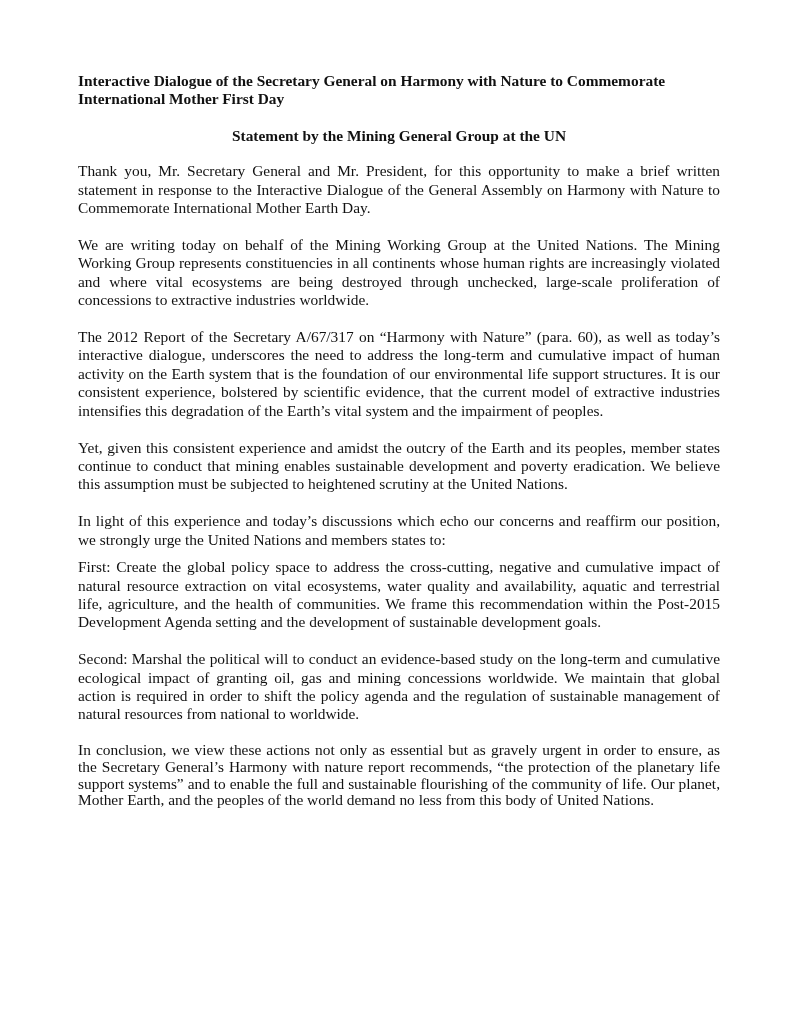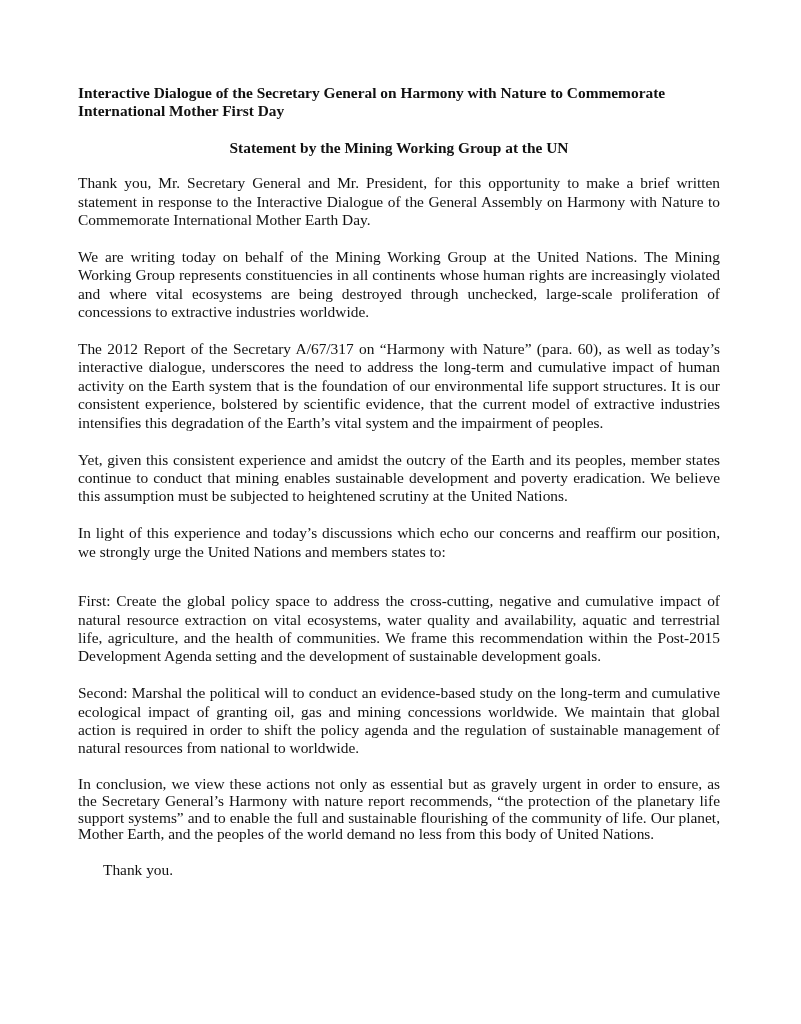--- a/index.html
+++ b/index.html
@@ -11,21 +11,21 @@
       width: 801px;
       height: 1024px;
       position: relative;
       overflow: hidden;
       font-family: "Liberation Serif", serif;
       color: #111111;
     }
     .page {
       position: absolute;
       left: 78px;
-      top: 84px;
+      top: 72px;
       width: 642px;
       font-size: 15.4px;
       line-height: 18.4px;
     }
     .title {
       font-weight: bold;
       margin: 0;
     }
     .date {
       margin: 0;
@@ -52,26 +52,25 @@
       font-size: 15.4px;
     }
   </style>
 </head>
 <body>
 
 <div class="page">
   <p class="title">Interactive Dialogue of the Secretary General on Harmony with Nature to Commemorate</p>
   <p class="title">International Mother First Day</p>
 
-  <p class="statement-heading">Statement by the Mining Working Group at the UN</p>
+  <p class="statement-heading">Statement by the Mining General Group at the UN</p>
 
   <p class="body">Thank you, Mr. Secretary General and Mr. President, for this opportunity to make a brief written statement in response to the Interactive Dialogue of the General Assembly on Harmony with Nature to Commemorate International Mother Earth Day.</p>
   <p class="body">We are writing today on behalf of the Mining Working Group at the United Nations.  The Mining Working Group represents constituencies in all continents whose human rights are increasingly violated and where vital ecosystems are being destroyed through unchecked, large-scale proliferation of concessions to extractive industries worldwide.</p>
   <p class="body">The 2012 Report of the Secretary A/67/317 on “Harmony with Nature” (para. 60), as well as today’s interactive dialogue, underscores the need to address the long-term and cumulative impact of human activity on the Earth system that is the foundation of our environmental life support structures.  It is our consistent experience, bolstered by scientific evidence, that the current model of extractive industries intensifies this degradation of the Earth’s vital system and the impairment of peoples.</p>
   <p class="body">Yet, given this consistent experience and amidst the outcry of the Earth and its peoples, member states continue to conduct that mining enables sustainable development and poverty eradication. We believe this assumption must be subjected to heightened scrutiny at the United Nations.</p>
-  <p class="body" style="margin-bottom:31px;">In light of this experience and today’s discussions which echo our concerns and reaffirm our position, we strongly urge the United Nations and members states to:</p>
+  <p class="body" style="margin-bottom:9px;">In light of this experience and today’s discussions which echo our concerns and reaffirm our position, we strongly urge the United Nations and members states to:</p>
 
   <p class="body indent">First:  Create the global policy space to address the cross-cutting, negative and cumulative impact of natural resource extraction on vital ecosystems, water quality and availability, aquatic and terrestrial life, agriculture, and the health of communities.  We frame this recommendation within the Post-2015 Development Agenda setting and the development of sustainable development goals.</p>
   <p class="body indent">Second:  Marshal the political will to conduct an evidence-based study on the long-term and cumulative ecological impact of granting oil, gas and mining concessions worldwide.  We maintain that global action is required in order to shift the policy agenda and the regulation of sustainable management of natural resources from national to worldwide.</p>
   <p class="body indent" style="line-height:16.6px;">In conclusion, we view these actions not only as essential but as gravely urgent in order to ensure, as the Secretary General’s Harmony with nature report recommends, “the protection of the planetary life support systems” and to enable the full and sustainable flourishing of the community of life.  Our planet, Mother Earth, and the peoples of the world demand no less from this body of United Nations.</p>
 
-  <p class="thanks">Thank you.</p>
 </div>
 
 </body></html>

